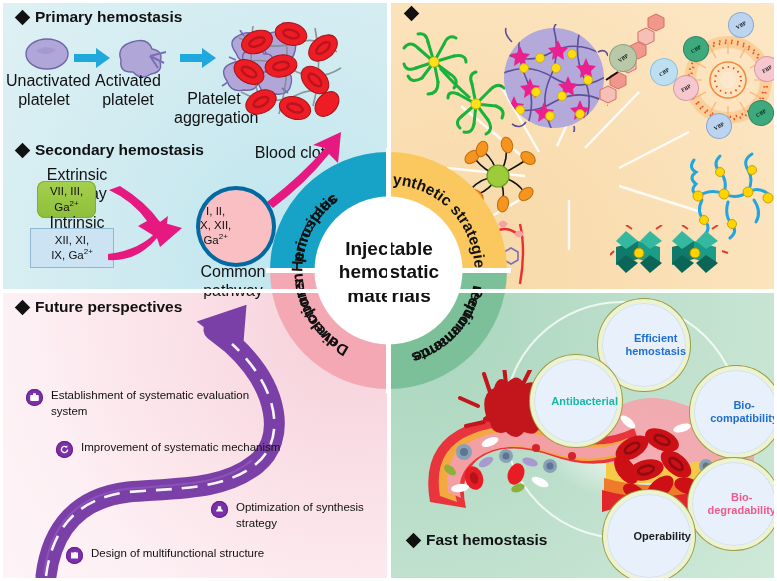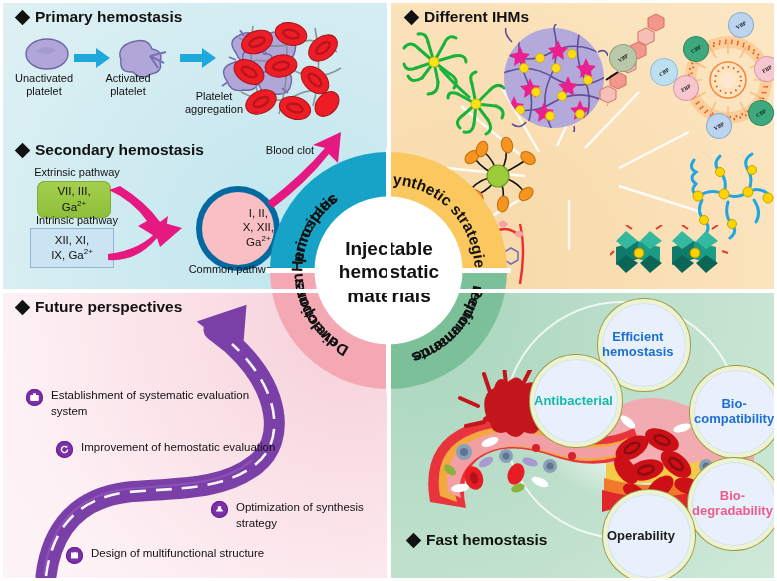--- a/index.html
+++ b/index.html
@@ -20,64 +20,64 @@
            box-sizing:border-box;border:3px solid #ffffff;pointer-events:none;}
   .vline{position:absolute;left:387px;top:0;width:4px;height:581px;background:#fff;}
   .hline{position:absolute;left:0;top:289px;width:777px;height:4px;background:#fff;}
 
   
   .head{position:absolute;display:flex;align-items:center;gap:7px;
         font-weight:bold;font-size:15.5px;color:#111;white-space:nowrap;}
   .dia{width:11px;height:11px;background:#111;transform:rotate(45deg);flex:none;}
 
   
-  .lbl{position:absolute;font-size:11px;color:#111;text-align:center;line-height:1.18;}
+  .lbl{position:absolute;font-size:16px;color:#111;text-align:center;line-height:1.18;}
 
   
   #wheel{position:absolute;left:266px;top:148px;width:245px;height:245px;}
   #wheel svg{display:block;}
   .wtxt{font-family:"Liberation Sans",sans-serif;font-weight:bold;font-size:15.5px;fill:#111;}
   #center-label{position:absolute;left:305px;top:222px;width:168px;height:100px;
       display:flex;flex-direction:column;justify-content:center;align-items:center;
       text-align:center;font-weight:bold;font-size:19px;line-height:1.22;color:#111;}
 
   
   .plate{position:absolute;}
 
   .clotwrap{position:absolute;left:229px;top:18px;width:118px;height:110px;}
 
   
-  #box-extr{position:absolute;left:37px;top:181px;width:74px;height:37px;border-radius:8px;
+  #box-extr{position:absolute;left:37px;top:181px;width:59px;height:37px;border-radius:8px;
      background:linear-gradient(#a6cf4e,#8dbf3a);box-shadow:inset 0 0 0 1px #7fae32;
      display:flex;align-items:center;justify-content:center;text-align:center;
      font-size:11.5px;line-height:1.15;color:#111;}
   #box-intr{position:absolute;left:30px;top:228px;width:82px;height:38px;
      background:#cbe3f2;border:1px solid #8fb8cf;
      display:flex;align-items:center;justify-content:center;text-align:center;
      font-size:11.5px;line-height:1.15;color:#111;}
   #circ-common{position:absolute;left:196px;top:186px;width:72px;height:73px;border-radius:50%;
-     background:#f9bfc3;border:6px solid #0369a1;
-     display:flex;align-items:center;justify-content:flex-end;text-align:center;
+     background:#f9bfc3;border:4px solid #0369a1;
+     display:flex;align-items:center;justify-content:flex-start;text-align:center;
      font-size:11.5px;line-height:1.2;color:#111;}
 
   
   .fp{position:absolute;display:flex;align-items:flex-start;gap:8px;}
   .fpicon{width:17px;height:17px;border-radius:50%;background:#7b2fa8;flex:none;
           position:relative;margin-top:1px;
           box-shadow:0 0 0 1px #651f91 inset;}
   .fpicon svg{position:absolute;left:3px;top:3px;}
   .fptext{font-size:11.5px;color:#111;line-height:1.35;max-width:232px;}
 
   
   .bub{position:absolute;border-radius:50%;
        background:#e8f1fb;
        border:4px solid #eef3cf;
        box-shadow:0 0 0 1px #9a9b44, inset 0 0 0 1px #cfe0f2;
-       display:flex;align-items:center;justify-content:flex-start;text-align:center;
-       font-weight:bold;font-size:13px;line-height:1.15;}
+       display:flex;align-items:center;justify-content:flex-end;text-align:center;
+       font-weight:bold;font-size:11px;line-height:1.15;}
 
   
   #sd-box{position:absolute;left:521px;top:140px;width:90px;height:52px;}
   #sd-box .f{position:absolute;}
   #sd-text{position:absolute;left:0;top:0;width:100%;height:100%;
      display:flex;align-items:center;justify-content:center;text-align:center;
      font-weight:bold;font-size:14px;line-height:1.15;color:#111;z-index:5;}
 
   .node{position:absolute;border-radius:50%;display:flex;align-items:center;justify-content:center;
         font-size:5.5px;font-weight:bold;color:#1a1a1a;font-family:"Liberation Serif",serif;}
@@ -206,21 +206,20 @@
   <svg style="position:absolute;left:100px;top:168px;" width="110" height="106">
     <path d="M8 86 q34 -4 52 -26 l-6 -8 l28 8 l-22 19 l-3 -9 q-20 24 -49 22z" fill="#e5197f"></path>
     <path d="M20 18 q26 16 40 36 l8 -6 l-4 26 l-26 -16 l9 -5 q-14 -20 -38 -31z" fill="#e5197f"></path>
   </svg>
   <svg style="position:absolute;left:263px;top:130px;" width="82" height="78">
     <path d="M4 72 q36 -28 58 -54 l-12 -3 l28 -13 l-3 31 l-9 -9 q-22 28 -56 54z" fill="#e5197f"></path>
   </svg>
 
   <div class="head" style="left:406px;top:8px;">
     <span class="dia"></span>
-    <span>Different IHMs</span>
   </div>
 
   <svg style="position:absolute;left:389px;top:0;" width="388" height="291">
     <g stroke="#ffffff" stroke-width="2.4" opacity=".9" fill="none">
       <path d="M140 162 L72 106"></path>
       <path d="M150 152 L112 86"></path>
       <path d="M168 146 L196 86"></path>
       <path d="M196 148 L250 92"></path>
       <path d="M230 168 L300 132"></path>
       <path d="M230 186 L312 212"></path>
@@ -449,21 +448,21 @@
     <span class="fptext">Establishment of systematic evaluation system</span>
   </div>
 
   <div class="fp" style="left:56px;top:440px;width:240px;">
     <span class="fpicon">
       <svg width="11" height="11" viewBox="0 0 11 11">
           <path d="M8.6 5.5 a3.1 3.1 0 1 1 -1.1 -2.4" stroke="#fff" stroke-width="1.4" fill="none"></path>
           <path d="M8.4 1.3 L8.4 3.6 L6.1 3.6 Z" fill="#fff"></path>
         </svg>
     </span>
-    <span class="fptext">Improvement of hemostatic evaluation</span>
+    <span class="fptext">Improvement of systematic mechanism</span>
   </div>
 
   <div class="fp" style="left:211px;top:500px;width:166px;">
     <span class="fpicon">
       <svg width="11" height="11" viewBox="0 0 11 11">
           <path d="M2 7.6 q0 -2 1.8 -2.6 V2.2 h3.4 v2.8 Q9 5.6 9 7.6 Z" fill="#fff"></path>
         </svg>
     </span>
     <span class="fptext">Optimization of synthesis strategy</span>
   </div>

